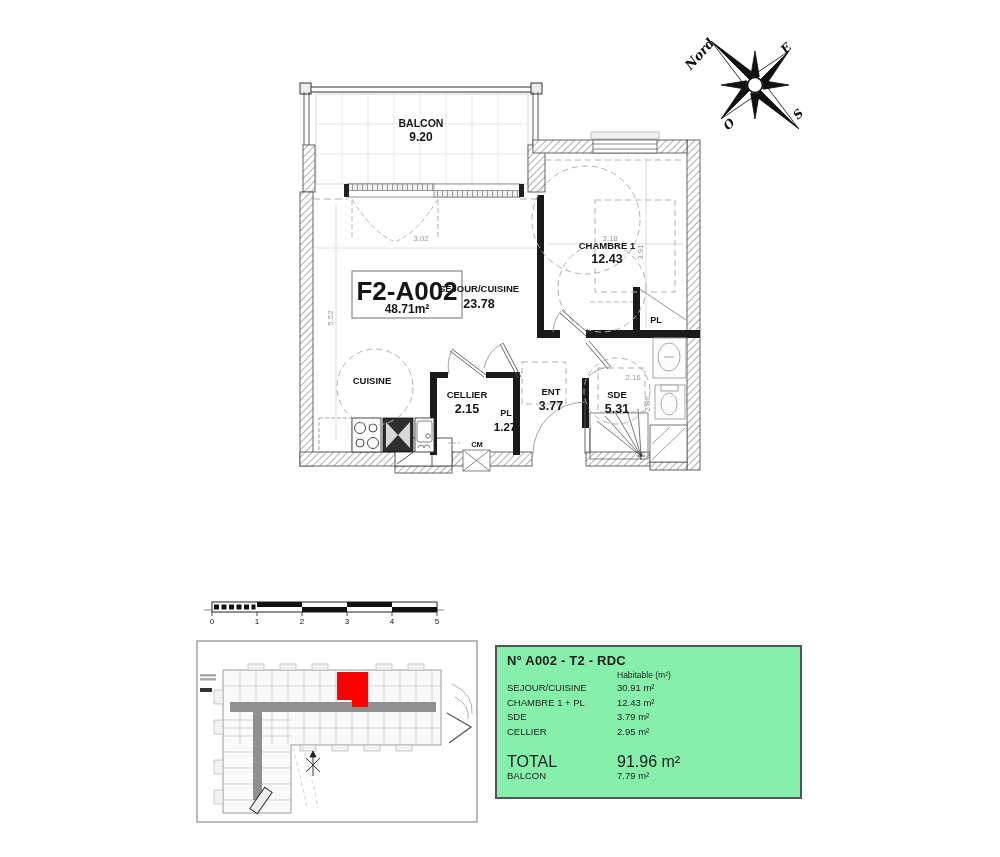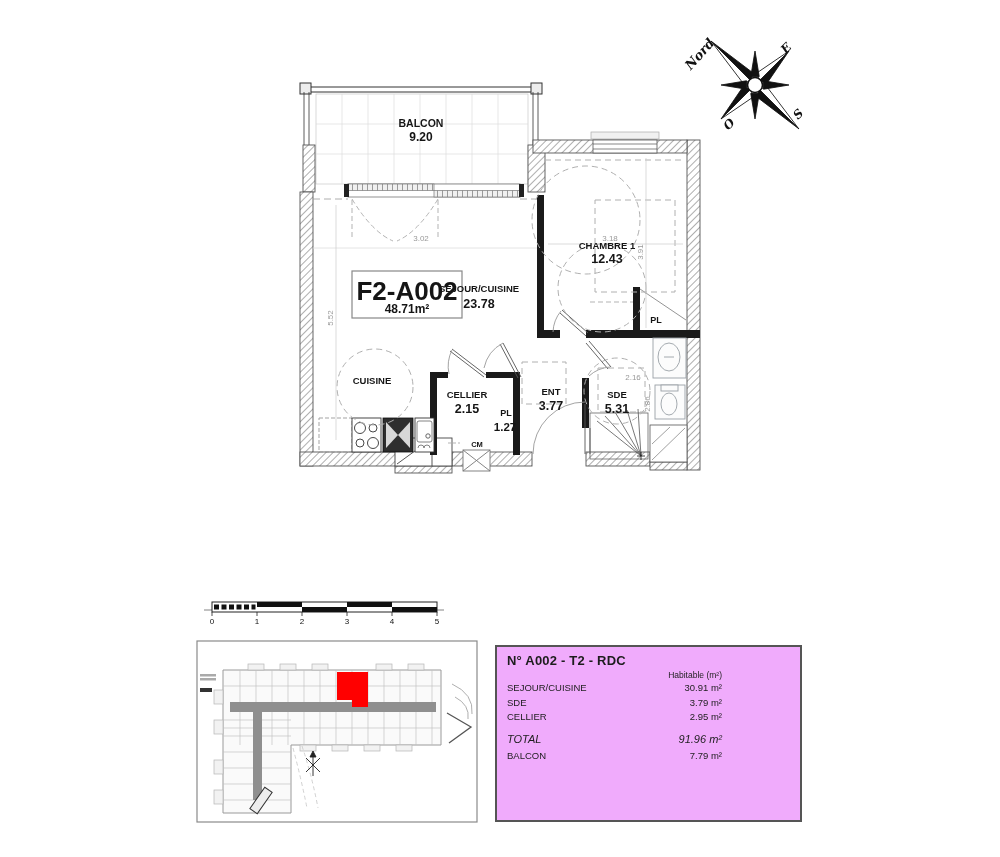--- a/index.html
+++ b/index.html
@@ -4,28 +4,28 @@
 <style>
   html,body{margin:0;padding:0;background:#fff;}
   .sheet{position:relative;width:1000px;height:857px;background:#fff;overflow:hidden;
          font-family:"Liberation Sans",sans-serif;}
   .plan-svg{position:absolute;left:0;top:0;width:1000px;height:857px;}
   svg text{font-family:"Liberation Sans",sans-serif;fill:#111;}
   .rl{font-weight:bold;fill:#151515;}
   .dim{fill:#999;font-size:8px;}
   .compass-label{font-family:"DejaVu Serif",serif;font-style:italic;font-weight:bold;fill:#111;}
   
-  .area-table{position:absolute;left:495px;top:645px;width:307px;height:177px;
-              border:2px solid #555;background:#f0abfc;box-sizing:border-box;
+  .area-table{position:absolute;left:495px;top:645px;width:307px;height:154px;
+              border:2px solid #555;background:#86efac;box-sizing:border-box;
               padding:6px 0 0 10px;color:#1d1d1d;}
   .tbl-title{font-size:13px;font-weight:bold;letter-spacing:.2px;margin-bottom:2px;}
   .tbl-row{position:relative;height:14.5px;font-size:9.5px;}
   .tbl-row.hdr-row{height:12px;font-size:8.5px;}
-  .tbl-row .val{position:absolute;left:120px;width:95px;text-align:right;}
-  .tbl-row.total-row{height:17px;font-size:11px;margin-top:7px;font-style:italic;}
+  .tbl-row .val{position:absolute;left:110px;width:95px;}
+  .tbl-row.total-row{height:17px;font-size:16px;margin-top:13px;}
 </style>
 </head>
 <body>
 
 <div class="sheet">
 
 <svg class="plan-svg" viewBox="0 0 1000 857">
   <defs>
     <pattern id="hatch" width="5" height="5" patternTransform="rotate(45)" patternUnits="userSpaceOnUse">
       <rect width="5" height="5" fill="#fff"></rect>
@@ -389,20 +389,24 @@
 <div class="area-table">
   <div class="tbl-title">N° A002 - T2 - RDC</div>
   <div class="tbl-row hdr-row">
     <span class="val">Habitable (m²)</span>
   </div>
   <div class="tbl-row">
     <span class="lbl">SEJOUR/CUISINE</span>
     <span class="val">30.91 m²</span>
   </div>
   <div class="tbl-row">
+    <span class="lbl">CHAMBRE 1 + PL</span>
+    <span class="val">12.43 m²</span>
+  </div>
+  <div class="tbl-row">
     <span class="lbl">SDE</span>
     <span class="val">3.79 m²</span>
   </div>
   <div class="tbl-row">
     <span class="lbl">CELLIER</span>
     <span class="val">2.95 m²</span>
   </div>
   <div class="tbl-row total-row">
     <span class="lbl">TOTAL</span>
     <span class="val">91.96 m²</span>

